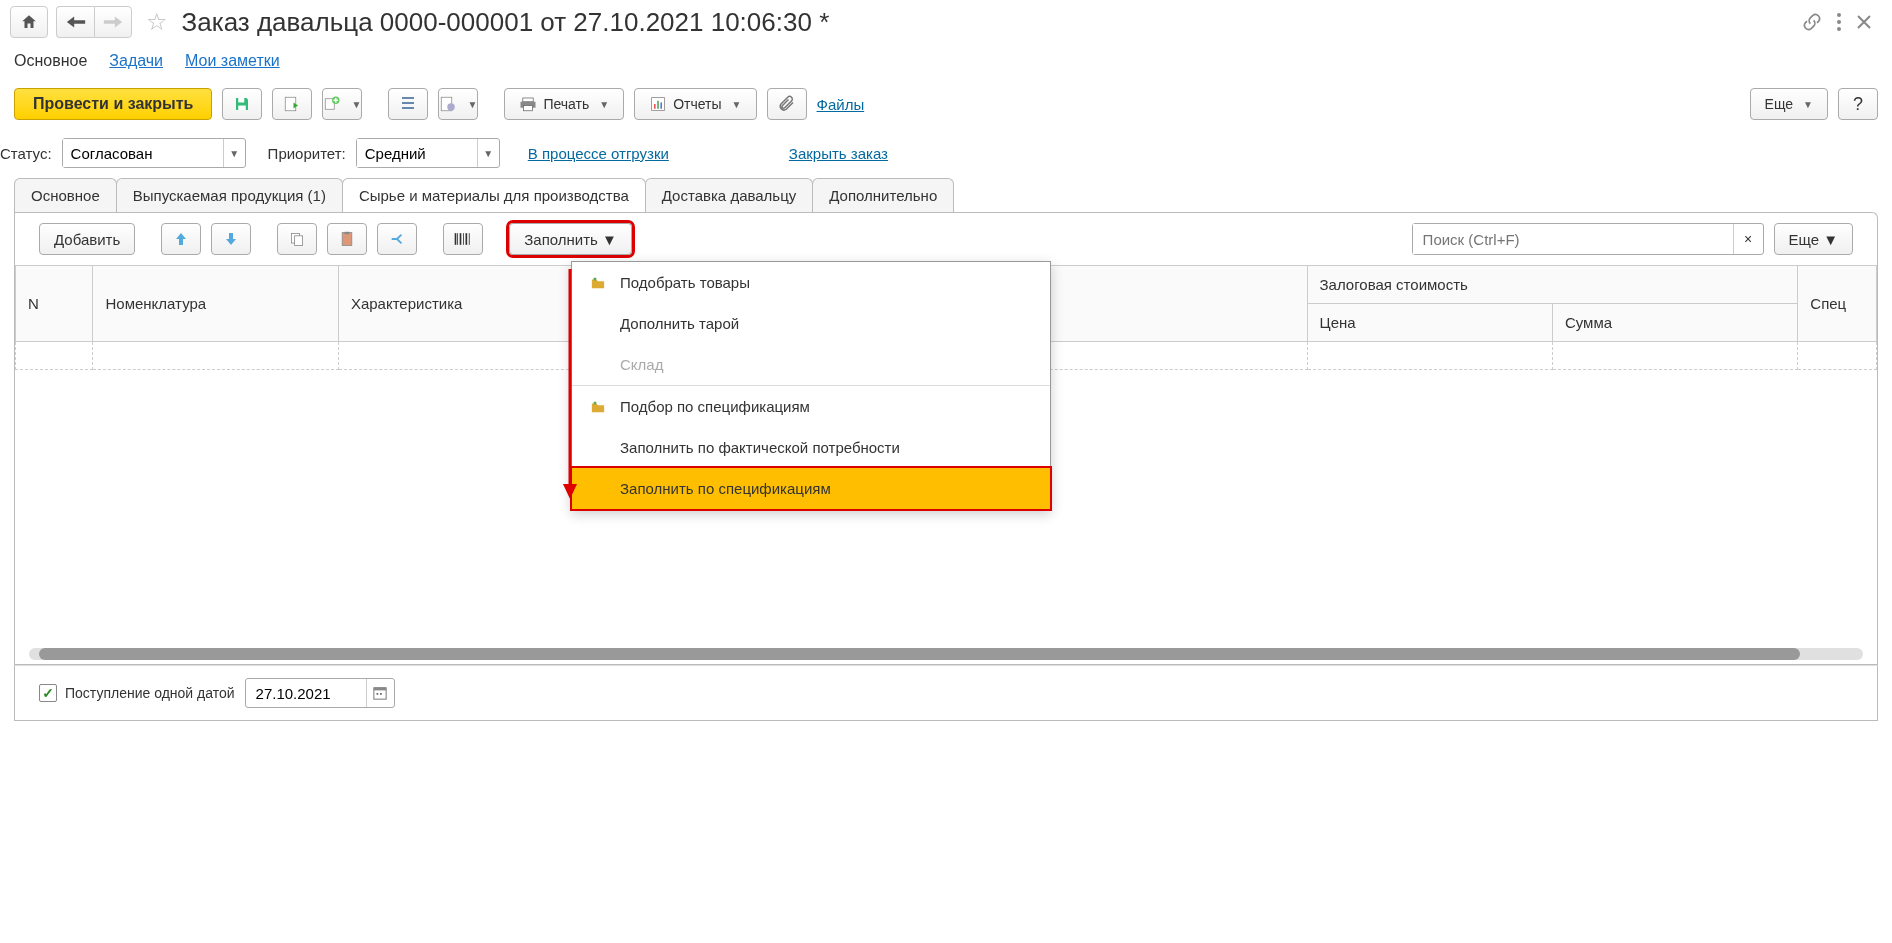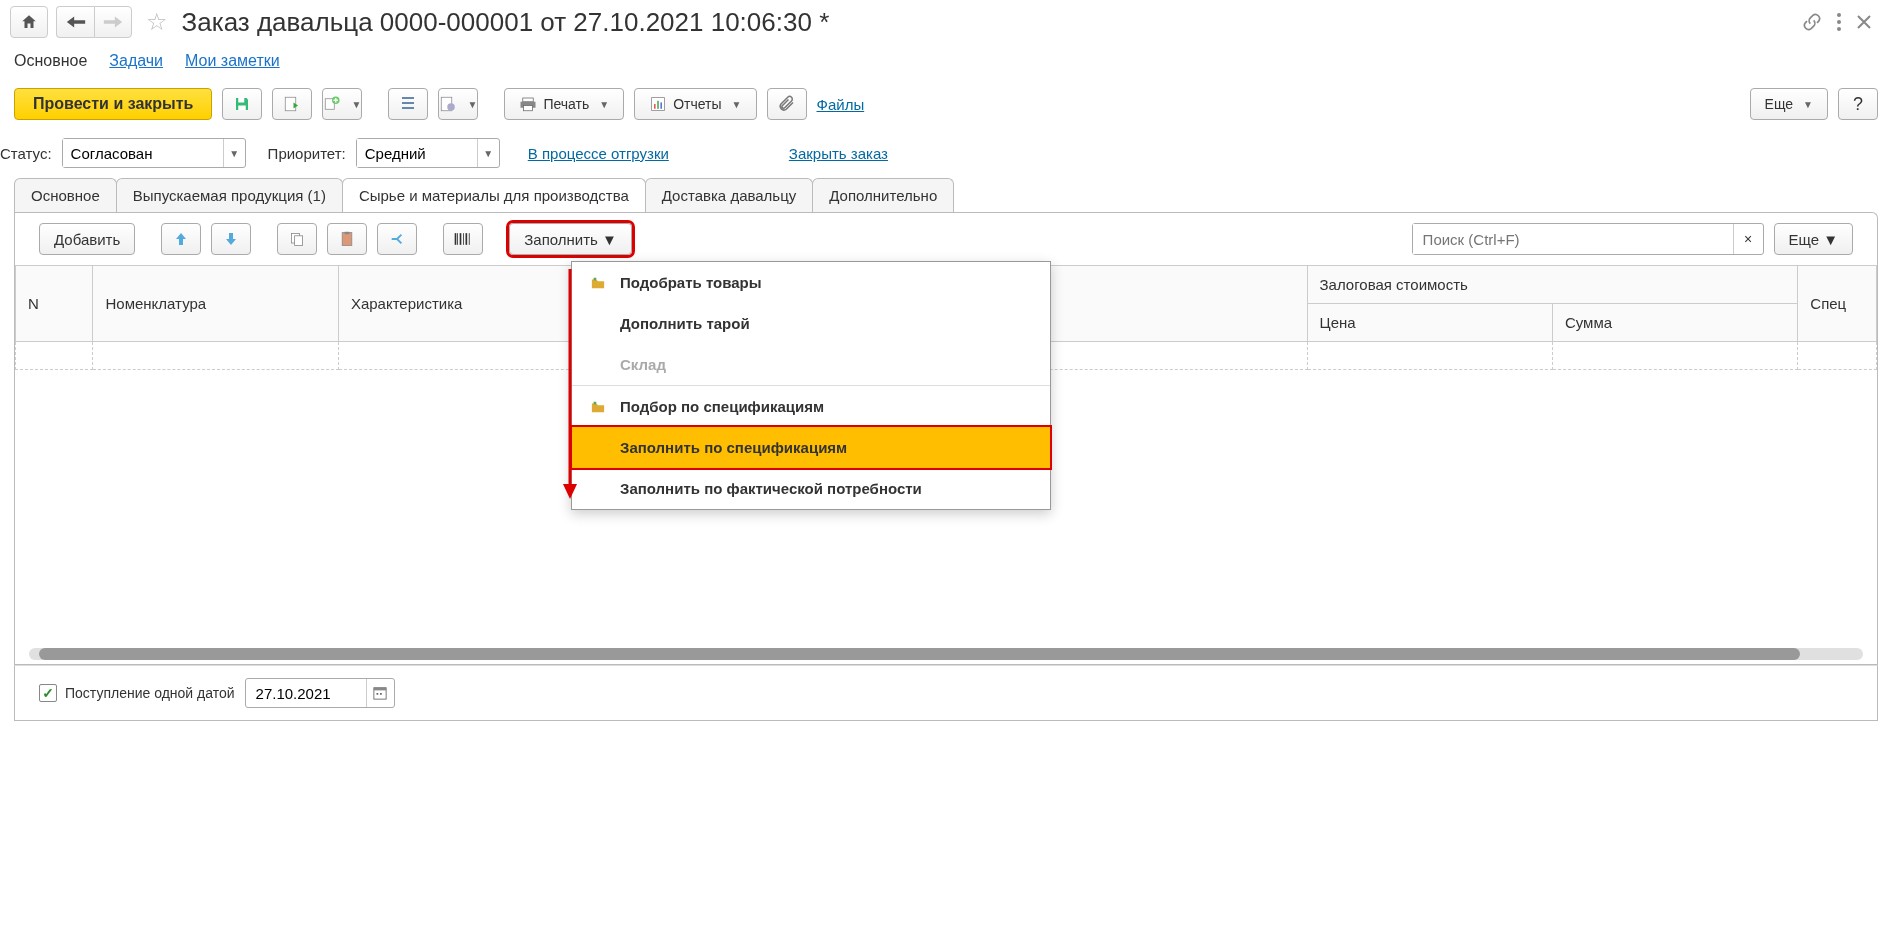--- a/index.html
+++ b/index.html
@@ -49,21 +49,21 @@
 .sub-toolbar { display: flex; align-items: center; padding: 10px 24px; gap: 10px; position: relative; border: 1px solid #bbb; margin: -1px 14px 0; border-radius: 0 6px 0 0; border-bottom: none; }
 .sub-btn { height: 32px; padding: 0 14px; border: 1px solid #aaa; border-radius: 4px; background: linear-gradient(#fff, #f0f0f0); display: flex; align-items: center; justify-content: center; cursor: pointer; font-size: 15px; gap: 4px; }
 .sub-btn.icon-only { width: 40px; padding: 0; }
 .search-box { display: flex; border: 1px solid #aaa; border-radius: 3px; height: 32px; margin-left: auto; }
 .search-box input { border: none; padding: 0 10px; font-size: 15px; outline: none; width: 320px; }
 .search-box .clear-btn { width: 30px; border-left: 1px solid #ccc; display: flex; align-items: center; justify-content: center; cursor: pointer; }
 .fill-btn-highlight { outline: 3px solid #d00; outline-offset: 0; }
 
 
 .dropdown-menu { position: absolute; top: 48px; left: 556px; width: 480px; background: #fff; border: 1px solid #999; box-shadow: 0 4px 12px rgba(0,0,0,0.2); z-index: 100; }
-.menu-item { padding: 12px 18px; display: flex; align-items: center; gap: 12px; cursor: pointer; font-size: 15px; font-weight: bold; }
+.menu-item { padding: 12px 18px; display: flex; align-items: center; gap: 12px; cursor: pointer; font-size: 15px; }
 .menu-item.disabled { color: #aaa; cursor: default; }
 .menu-item.highlighted { background: #ffbf00; outline: 2px solid #d00; }
 .menu-sep { height: 1px; background: #ddd; margin: 0; }
 .menu-icon { width: 18px; text-align: center; font-size: 14px; }
 .annotation-arrow { position: absolute; top: 56px; left: 540px; z-index: 101; pointer-events: none; }
 
 
 .table-container { margin: 0 14px; border: 1px solid #bbb; border-top: none; height: 400px; position: relative; overflow: hidden; }
 .data-table { width: 100%; border-collapse: collapse; }
 .data-table th { border: 1px solid #ccc; padding: 10px 12px; text-align: left; font-weight: normal; background: #fafafa; font-size: 15px; }
@@ -308,27 +308,27 @@
     <div class="menu-sep"></div>
     <div class="menu-item">
       <span class="menu-icon">
         <svg width="16" height="14" viewBox="0 0 18 16">
             <path fill="#da3" d="M2 4h5l2 2h7v8H2z"></path>
             <rect x="4" y="2" width="3" height="3" fill="#5a5"></rect>
           </svg>
       </span>
       <span>Подбор по спецификациям</span>
     </div>
+    <div class="menu-item">
+      <span class="menu-icon"></span>
+      <span>Заполнить по фактической потребности</span>
+    </div>
     <div class="menu-item highlighted">
       <span class="menu-icon"></span>
       <span>Заполнить по спецификациям</span>
-    </div>
-    <div class="menu-item">
-      <span class="menu-icon"></span>
-      <span>Заполнить по фактической потребности</span>
     </div>
   </div>
 </div>
 
 <div class="table-container">
   <table class="data-table">
     <thead>
       <tr>
         <th rowspan="2" style="width:60px">N</th>
         <th rowspan="2" style="width:190px">Номенклатура</th>

